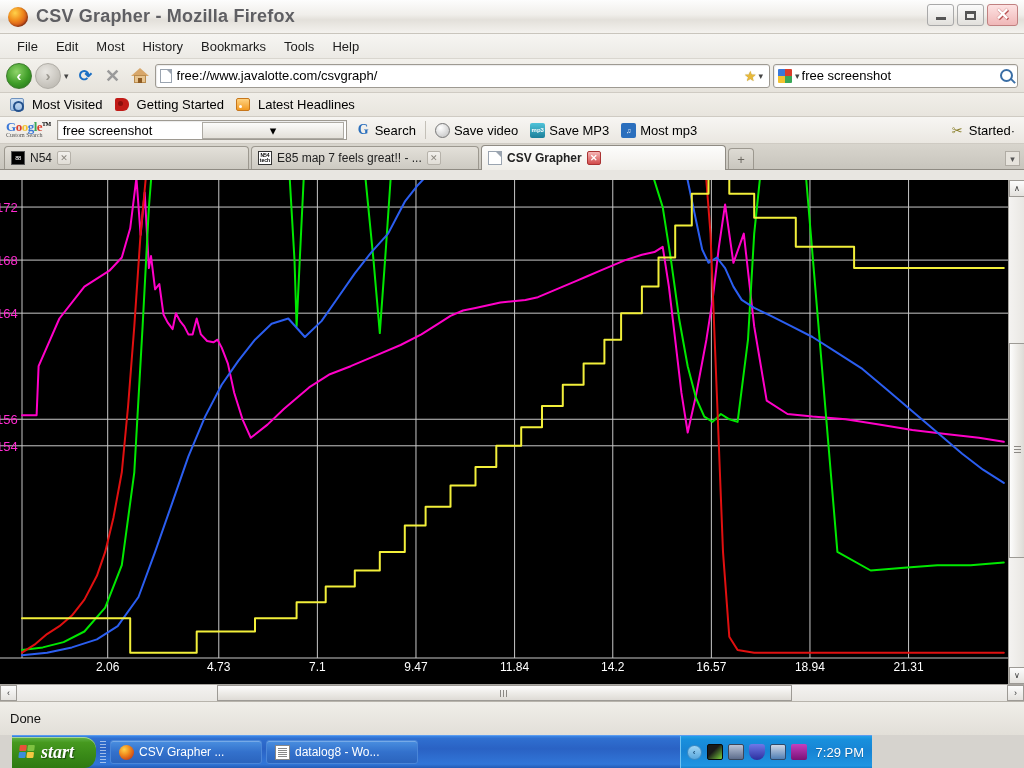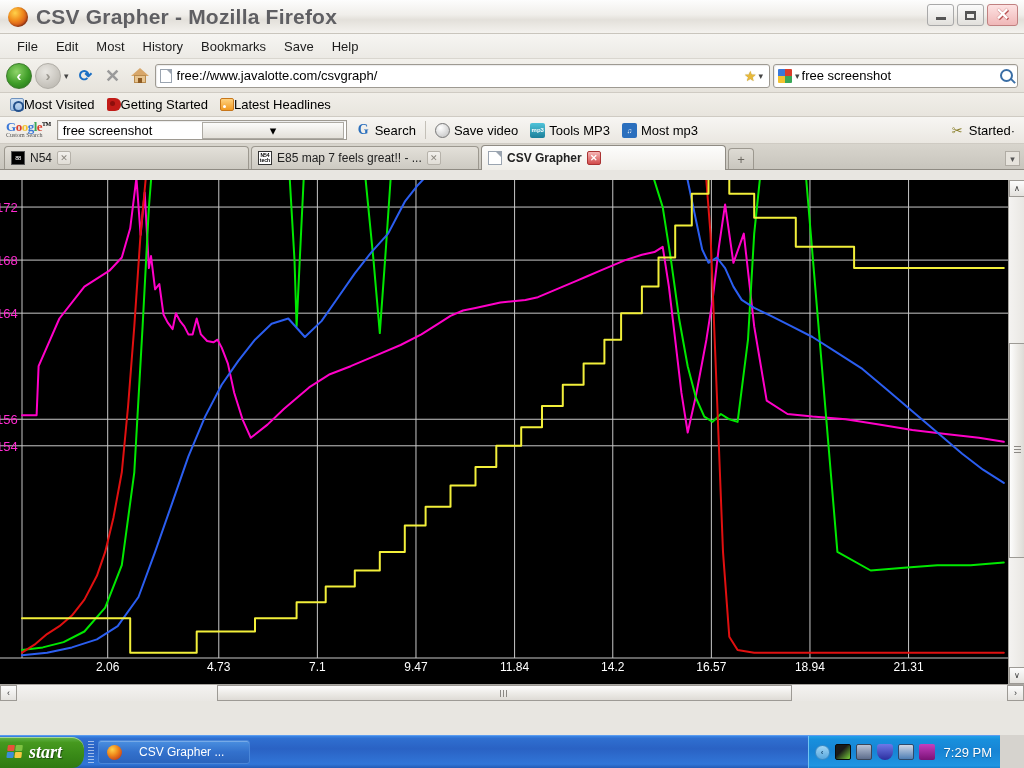--- a/index.html
+++ b/index.html
@@ -17,21 +17,21 @@
   
   .titlebar{
     height:34px; width:100%;
     background:linear-gradient(180deg,#fdfdfd 0%,#f0eeea 45%,#e3e0da 60%,#f4f2ee 100%);
     border-bottom:1px solid #c9c5bd;
     display:flex; align-items:center; padding-left:8px; position:relative;
   }
   .ff-logo{ width:20px;height:20px;border-radius:50%;
     background:radial-gradient(circle at 35% 30%,#ffd24a 0%,#f08a1c 40%,#d2531a 70%,#8a2a10 100%);
     box-shadow:inset -1px -1px 2px rgba(0,0,0,.35); flex:0 0 auto; margin-right:8px;}
-  .title-text{ font-size:21px; font-weight:bold; color:#5f5f63; letter-spacing:.2px;
+  .title-text{ font-size:18px; font-weight:bold; color:#5f5f63; letter-spacing:.2px;
     font-family:"Liberation Sans",sans-serif; white-space:nowrap;}
   .wbtns{ position:absolute; right:6px; top:4px; display:flex; gap:3px;}
   .wbtn{ width:27px;height:22px;border:1px solid #a9a9a9;border-radius:3px;
     background:linear-gradient(180deg,#fbfbfb,#e2e0dc); display:flex;align-items:center;justify-content:center;}
   .wbtn.close{ width:31px; border-color:#c08080;
     background:linear-gradient(180deg,#fde2e2,#f0b7b7);}
   .gl-min{ width:10px;height:3px;background:#555;margin-top:7px;}
   .gl-max{ width:11px;height:9px;border:2px solid #555;border-top-width:3px;}
   .gl-close{ color:#fff; font-size:17px; font-weight:bold; line-height:14px;
     text-shadow:0 0 1px #a33,1px 1px 0 #b55;}
@@ -73,21 +73,21 @@
   .gfav{ width:14px;height:14px;flex:0 0 auto;margin-right:3px;position:relative;overflow:hidden;border-radius:1px;}
   .gfav i{position:absolute;display:block;}
   .searchtext{ font-size:13px;color:#000;flex:1;white-space:nowrap;overflow:hidden;}
   .magn{ width:13px;height:13px;border:2px solid #3a6ea5;border-radius:50%;position:relative;flex:0 0 auto;}
   .magn:after{content:"";position:absolute;width:2px;height:6px;background:#3a6ea5;
     right:-3px;bottom:-4px;transform:rotate(-45deg);}
 
   
   .bmbar{ height:24px; display:flex; align-items:center; gap:4px; padding:0 6px;
     background:linear-gradient(180deg,#f1efe9,#e8e5de); border-bottom:1px solid #cfcbc3;}
-  .bmitem{ display:flex;align-items:center;gap:0;padding:1px 4px;font-size:13px;color:#000;}
+  .bmitem{ display:flex;align-items:center;gap:8px;padding:1px 4px;font-size:13px;color:#000;}
   .bmico{ width:14px;height:13px;flex:0 0 auto;}
   .ico-folder{ background:linear-gradient(180deg,#cfe0f2,#9fc0e6); border:1px solid #6f93bf;border-radius:2px;position:relative;}
   .ico-folder:after{content:"";position:absolute;left:2px;top:2px;width:7px;height:7px;border:2px solid #24518c;border-radius:50%;}
   .ico-getting{ background:#c11b17; border-radius:2px 6px 6px 2px; position:relative;}
   .ico-getting:after{content:"";position:absolute;left:3px;top:3px;width:5px;height:5px;background:#8c0f0c;border-radius:50%;}
   .ico-rss{ background:linear-gradient(180deg,#ffd27f,#f29a22); border:1px solid #c7761a;border-radius:2px;position:relative;}
   .ico-rss:after{content:"";position:absolute;left:2px;bottom:2px;width:3px;height:3px;background:#fff;border-radius:50%;}
 
   
   .gbar{ height:27px; display:flex; align-items:center; gap:6px; padding:0 6px;
@@ -167,33 +167,33 @@
     background:linear-gradient(180deg,#fdfdfd,#eceae6 55%,#dedbd6);
     display:flex;align-items:center;justify-content:center;}
 
   
   .statusbar{ position:absolute;left:0;top:701px;width:1024px;height:34px;
     background:linear-gradient(180deg,#f0eee9,#e2dfd8); border-top:1px solid #b8b4ac;
     display:flex;align-items:center;padding-left:10px;}
   .status-text{ font-size:13px;color:#111;}
 
   
-  .taskbar{ position:absolute;left:0;top:735px;width:1000px;height:33px;
+  .taskbar{ position:absolute;left:12px;top:735px;width:860px;height:33px;
     background:linear-gradient(180deg,#3b85e4 0%,#2f6fd0 8%,#2a62c4 40%,#3176d8 88%,#245bb5 100%);
     border-top:1px solid #5b9cf0; display:flex;align-items:center;text-align:center;}
   .startbtn{ height:31px; padding:0 22px 0 7px; display:flex;align-items:center;gap:5px;
     background:linear-gradient(180deg,#64b64a 0%,#46991f 18%,#3a8b18 55%,#2f7a12 100%);
     border-radius:0 12px 12px 0; box-shadow:inset 0 1px 0 rgba(255,255,255,.45);}
   .winflag{ width:17px;height:15px;position:relative;transform:skewX(-7deg);}
   .winflag i{ position:absolute;width:7px;height:6px;display:block;border-radius:1px;}
   .startlbl{ font-family:"Liberation Serif",serif; font-style:italic; font-weight:bold;
     font-size:18px;color:#fff;text-shadow:1px 1px 1px rgba(0,0,0,.45);}
   .qlgrip{ width:6px;height:22px;margin:0 4px;
     background:repeating-linear-gradient(180deg,rgba(255,255,255,.55) 0 1px,transparent 1px 3px);}
-  .taskitem{ height:24px;display:flex;align-items:center;gap:17px;padding:0 8px;margin-right:4px;
+  .taskitem{ height:24px;display:flex;align-items:center;gap:5px;padding:0 8px;margin-right:4px;
     min-width:152px; border:1px solid #4a86d8; border-radius:3px;
     background:linear-gradient(180deg,#4a8fe0,#3371cc 50%,#2b64bd);
     color:#fff;font-size:12px; box-shadow:inset 0 1px 0 rgba(255,255,255,.25);}
   .tkico{ width:15px;height:15px;flex:0 0 auto;}
   .tkico.ff{ border-radius:50%;
     background:radial-gradient(circle at 35% 30%,#ffd24a 0%,#f08a1c 40%,#d2531a 70%,#8a2a10 100%);}
   .tkico.wp{ background:#fff;border:1px solid #888;position:relative;}
   .tkico.wp:after{content:"";position:absolute;left:2px;top:2px;right:2px;height:1px;
     box-shadow:0 2px 0 #888,0 4px 0 #888,0 6px 0 #888,0 8px 0 #888;background:#888;}
   .tray{ margin-left:auto;height:33px;display:flex;align-items:center;gap:5px;padding:0 8px 0 6px;
@@ -225,21 +225,21 @@
         </div>
     </div>
   </div>
 
   <div class="menubar">
     <div class="menuitem">File</div>
     <div class="menuitem">Edit</div>
     <div class="menuitem">Most</div>
     <div class="menuitem">History</div>
     <div class="menuitem">Bookmarks</div>
-    <div class="menuitem">Save</div>
+    <div class="menuitem">Tools</div>
     <div class="menuitem">Help</div>
   </div>
 
   <div class="navbar">
     <div class="navcircle">‹</div>
     <div class="navcircle fwd">›</div>
     <span class="navdrop">▾</span>
     <div class="navico reload">⟳</div>
     <div class="navico stopx">✕</div>
     <div class="navico">
@@ -296,21 +296,21 @@
       <span class="gi gG">G</span>
       <span>Search</span>
     </div>
     <div class="gsep"></div>
     <div class="gitem">
       <span class="gi ball"></span>
       <span>Save video</span>
     </div>
     <div class="gitem">
       <span class="gi teal">mp3</span>
-      <span>Tools MP3</span>
+      <span>Save MP3</span>
     </div>
     <div class="gitem">
       <span class="gi blue">♫</span>
       <span>Most mp3</span>
     </div>
     <div class="gitem" style="margin-left:auto">
       <span class="gi wrench">✂</span>
       <span>Started·</span>
     </div>
   </div>
@@ -392,37 +392,44 @@
   <div class="hscroll">
     <div class="hs-arrow">‹</div>
     <div class="htrack">
       <div class="hthumb">
           <span class="gripv"></span>
         </div>
     </div>
     <div class="hs-arrow">›</div>
   </div>
 
+  <div class="statusbar">
+    <span class="status-text">Done</span>
+  </div>
 </div>
 
 <div class="taskbar">
   <div class="startbtn">
     <span class="winflag">
       <i style="left:0;top:0;background:#e8513a"></i>
       <i style="left:8px;top:0;background:#7fc242"></i>
       <i style="left:0;top:7px;background:#3b8ed8"></i>
       <i style="left:8px;top:7px;background:#f5c842"></i>
     </span>
     <span class="startlbl">start</span>
   </div>
   <div class="qlgrip"></div>
   <div class="taskitem">
     <span class="tkico ff"></span>
     <span>CSV Grapher ...</span>
   </div>
+  <div class="taskitem">
+    <span class="tkico wp"></span>
+    <span>datalog8 - Wo...</span>
+  </div>
   <div class="tray">
     <span class="trayarrow">‹</span>
     <span class="trayico" style="background:linear-gradient(135deg,#1a1a1a 40%,#7ad13a);border:1px solid #0a0a0a"></span>
     <span class="trayico" style="background:linear-gradient(180deg,#b9c3d6,#5d6d8c);border:1px solid #3c4659"></span>
     <span class="trayico" style="background:linear-gradient(180deg,#6f78e8,#2b2f9e);border-radius:3px 3px 8px 8px"></span>
     <span class="trayico" style="background:linear-gradient(180deg,#cfd7e6,#4f7fb5);border:1px solid #2f4a6b"></span>
     <span class="trayico" style="background:linear-gradient(180deg,#c43fbf,#7a1276);border-radius:2px"></span>
     <span class="clock">7:29 PM</span>
   </div>
 </div>

